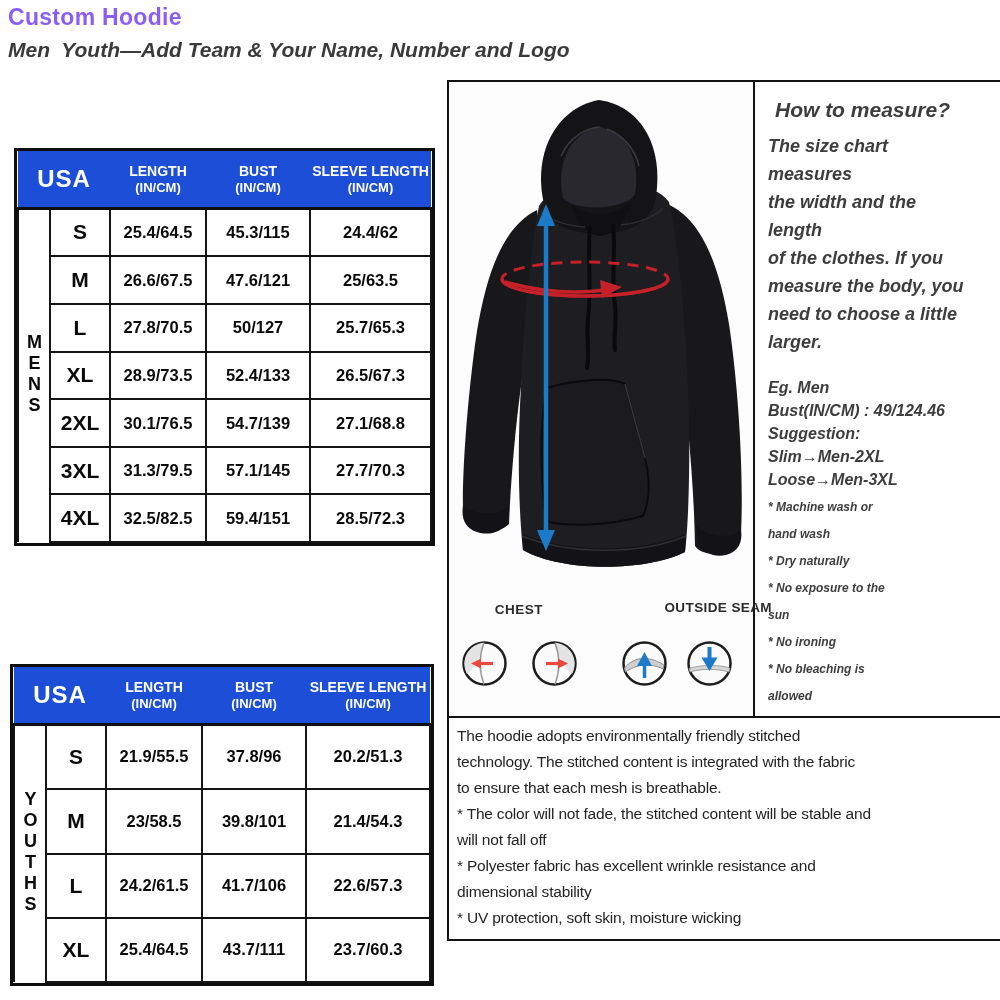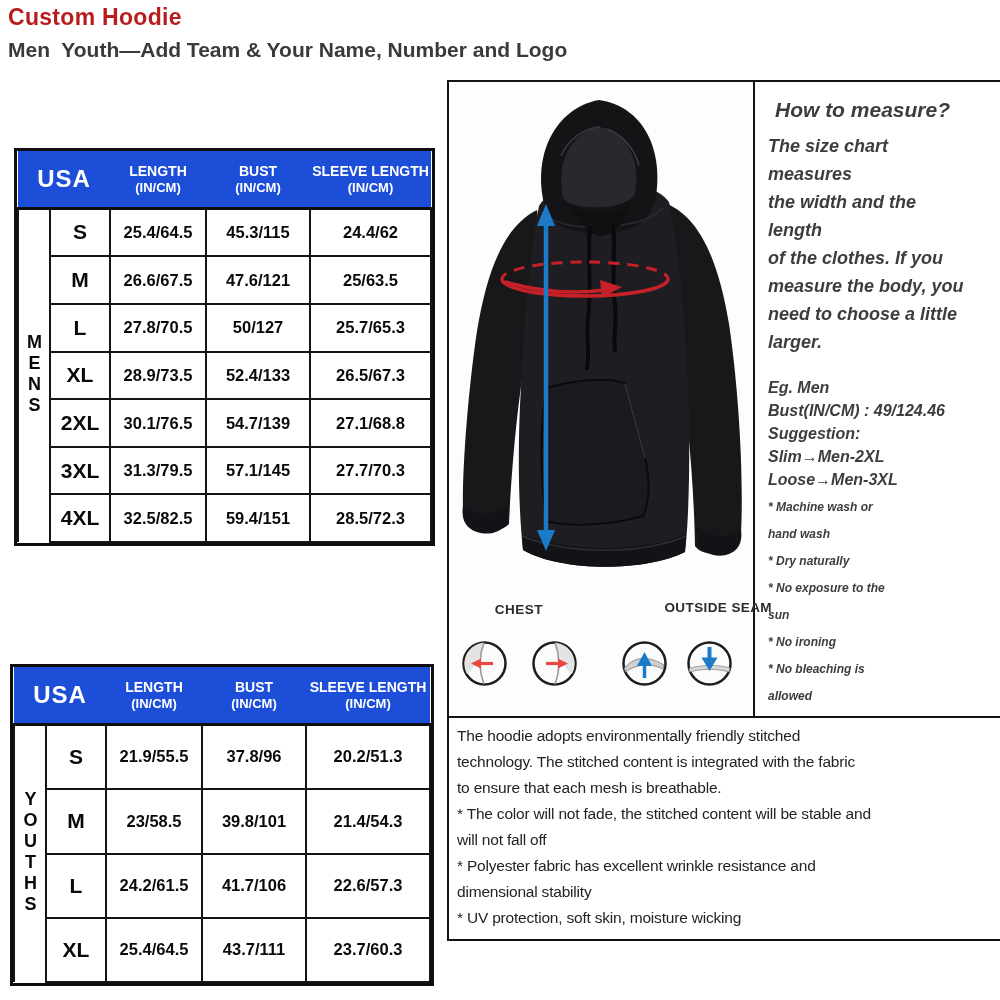--- a/index.html
+++ b/index.html
@@ -2,22 +2,22 @@
 <html><head>
 <meta charset="utf-8">
 <style>
   html,body{margin:0;padding:0;}
   body{
     width:1000px;height:1000px;position:relative;background:#ffffff;
     font-family:"Liberation Sans",sans-serif;color:#111;overflow:hidden;
   }
   .abs{position:absolute;}
   
-  .page-title{left:8px;top:4px;font-size:23px;font-weight:700;color:#b91c1c;letter-spacing:.3px;text-align:right;}
-  .page-subtitle{left:8px;top:38px;font-size:21px;font-weight:600;color:#3a3a3a;white-space:pre-wrap;}
+  .page-title{left:8px;top:4px;font-size:23px;font-weight:700;color:#8b5cf6;letter-spacing:.3px;text-align:right;}
+  .page-subtitle{left:8px;top:38px;font-size:21px;font-weight:600;color:#3a3a3a;white-space:pre-wrap;font-style:italic;}
   
   .chart-box{position:absolute;border:3px solid #0e0e0e;box-sizing:border-box;background:#fff;}
   .mens-box{left:14px;top:148px;width:421px;height:398px;}
   .youths-box{left:10px;top:664px;width:424px;height:322px;}
   .chart-box table{border-collapse:collapse;width:100%;height:100%;table-layout:fixed;}
   .chart-box th{background:#1d4ed8;color:#fff;font-weight:700;padding:0;border:0;}
   .chart-box thead tr{height:57px;border-bottom:3px solid #0e0e0e;}
   .chart-box th.usa{font-size:24px;letter-spacing:1px;}
   .chart-box th .hl{display:block;font-size:14px;line-height:17px;}
   .chart-box th .hu{display:block;font-size:13px;line-height:15px;}

